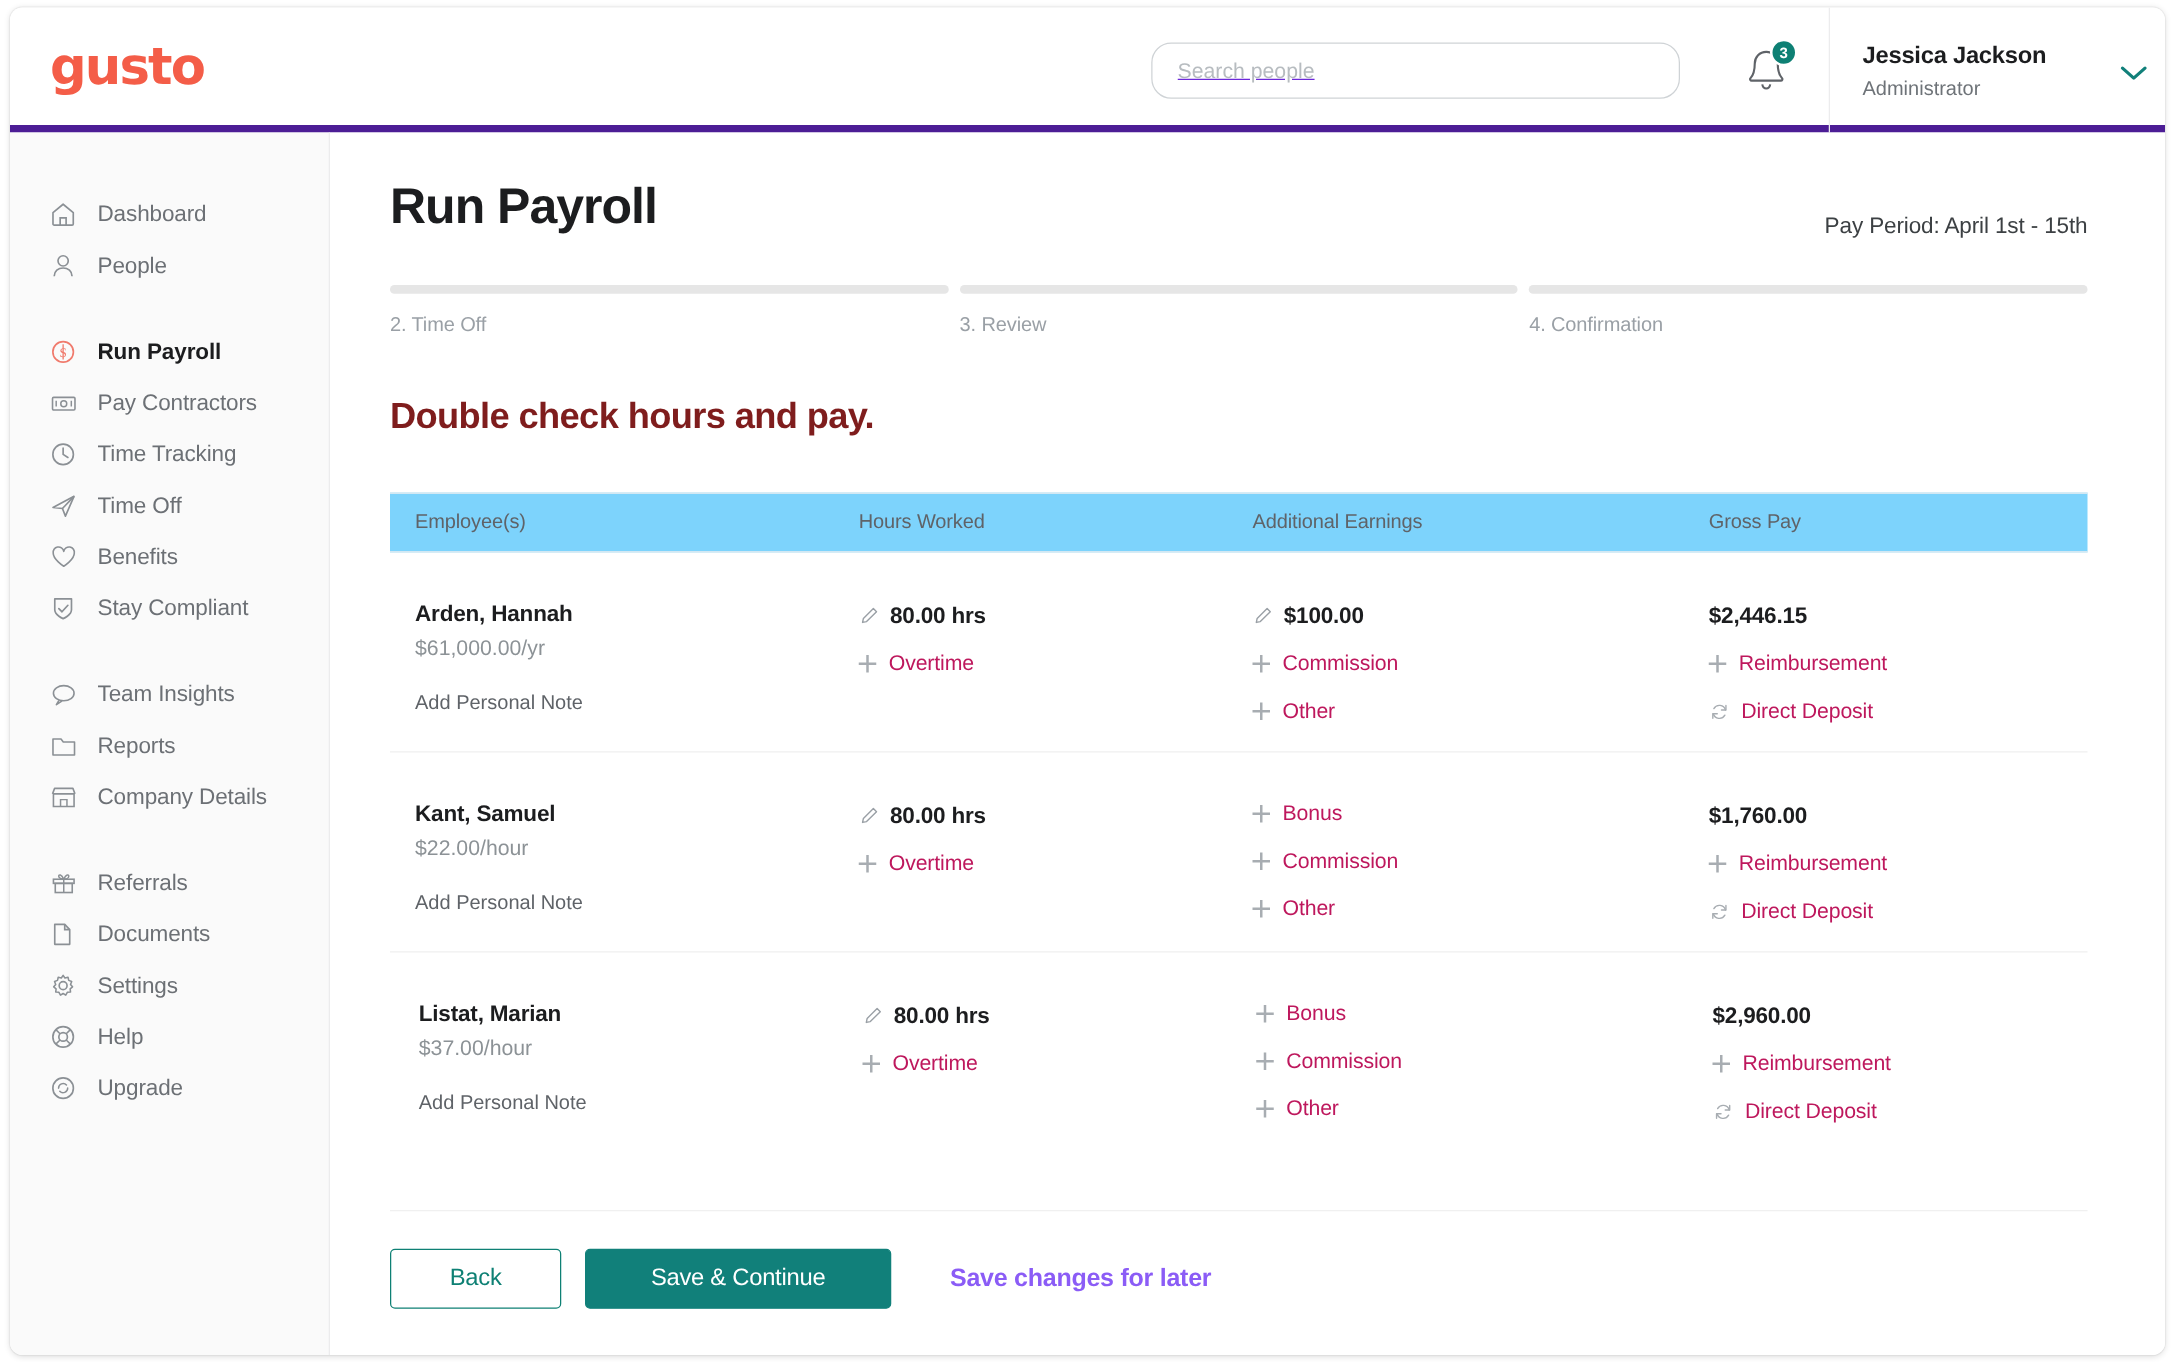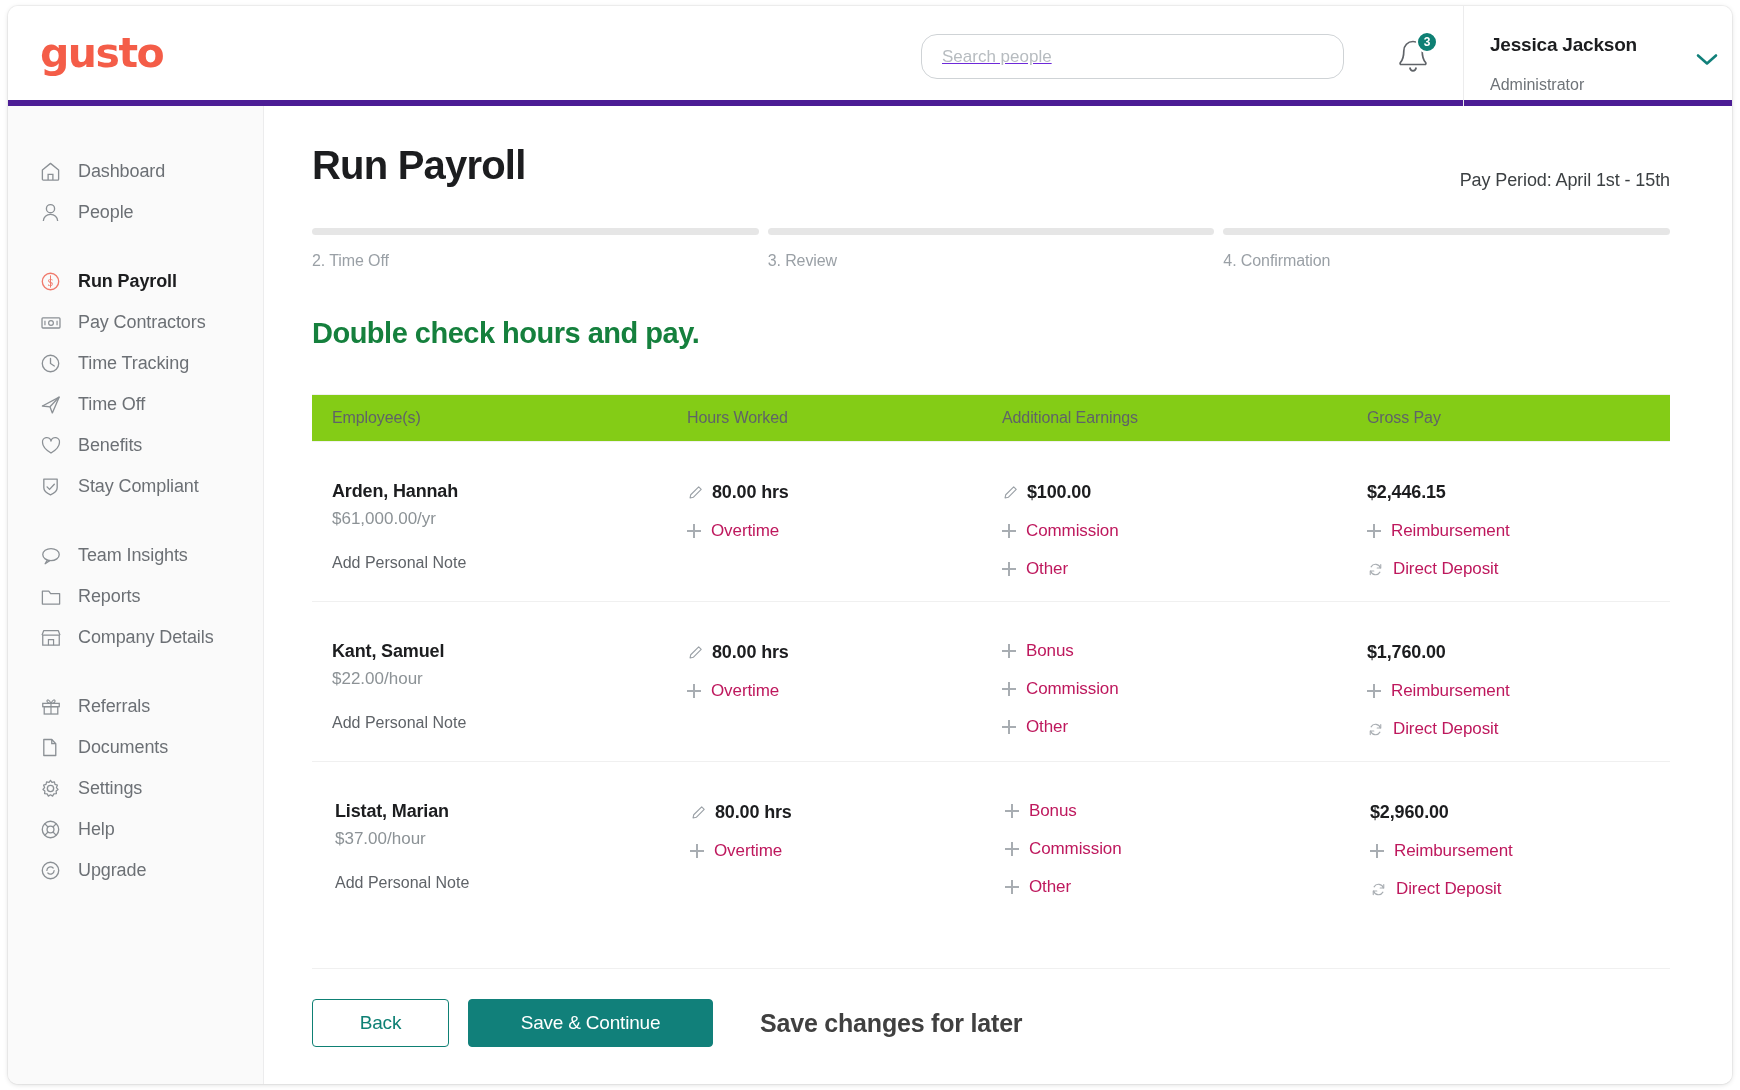--- a/index.html
+++ b/index.html
@@ -83,21 +83,21 @@
   }
   .user-block {
     position: absolute; left: 1482px; top: 28px;
     cursor: pointer;
   }
   .user-name {
     font-size: 19px; font-weight: bold; color: #1c1d1f;
     letter-spacing: -0.2px;
   }
   .user-role {
-    font-size: 16px; color: #6e7378; margin-top: 20px;
+    font-size: 16px; color: #6e7378; margin-top: 7px;
   }
   .user-chevron {
     position: absolute; left: 1688px; top: 46px;
     cursor: pointer;
   }
 
   
   .sidebar {
     position: absolute; left: 0; top: 100px;
     width: 256px; height: 978px;
@@ -153,33 +153,33 @@
   .step.done .bar { background: #f05a4a; }
   .step .slabel {
     margin-top: 17px;
     font-size: 16px; color: #9aa0a6;
     letter-spacing: -0.1px;
   }
   .step.done .slabel { color: #1c1d1f; font-weight: bold; }
 
   .section-title {
     position: absolute; left: 48px; top: 211px;
-    font-size: 29px; font-weight: bold; color: #15803d;
+    font-size: 29px; font-weight: bold; color: #7f1d1d;
     letter-spacing: -0.5px;
   }
 
   
   .table {
     position: absolute; left: 48px; top: 288px;
     width: 1358px;
   }
   .thead {
     display: flex;
     height: 48px; align-items: center;
-    background: #84cc16;
+    background: #7dd3fc;
     border-top: 1px solid #f0f0f0;
     border-bottom: 1px solid #f0f0f0;
   }
   .th {
     font-size: 16px; color: #5f6368;
     letter-spacing: -0.1px;
   }
   .c1 { width: 375px; padding-left: 20px; }
   .c2 { width: 315px; }
   .c3 { width: 365px; }
@@ -254,21 +254,21 @@
     color: #0e8074;
   }
   .btn-save {
     width: 245px;
     background: #11807a;
     border: 1px solid #11807a;
     color: #ffffff;
   }
   .link-later {
     margin-left: 28px;
-    font-size: 25px; color: #404040;
+    font-size: 20px; color: #8b5cf6;
     font-weight: bold;
     cursor: pointer;
     letter-spacing: -0.2px;
   }
 </style>
 </head>
 <body>
 
 <div class="app">
 <div class="window">

